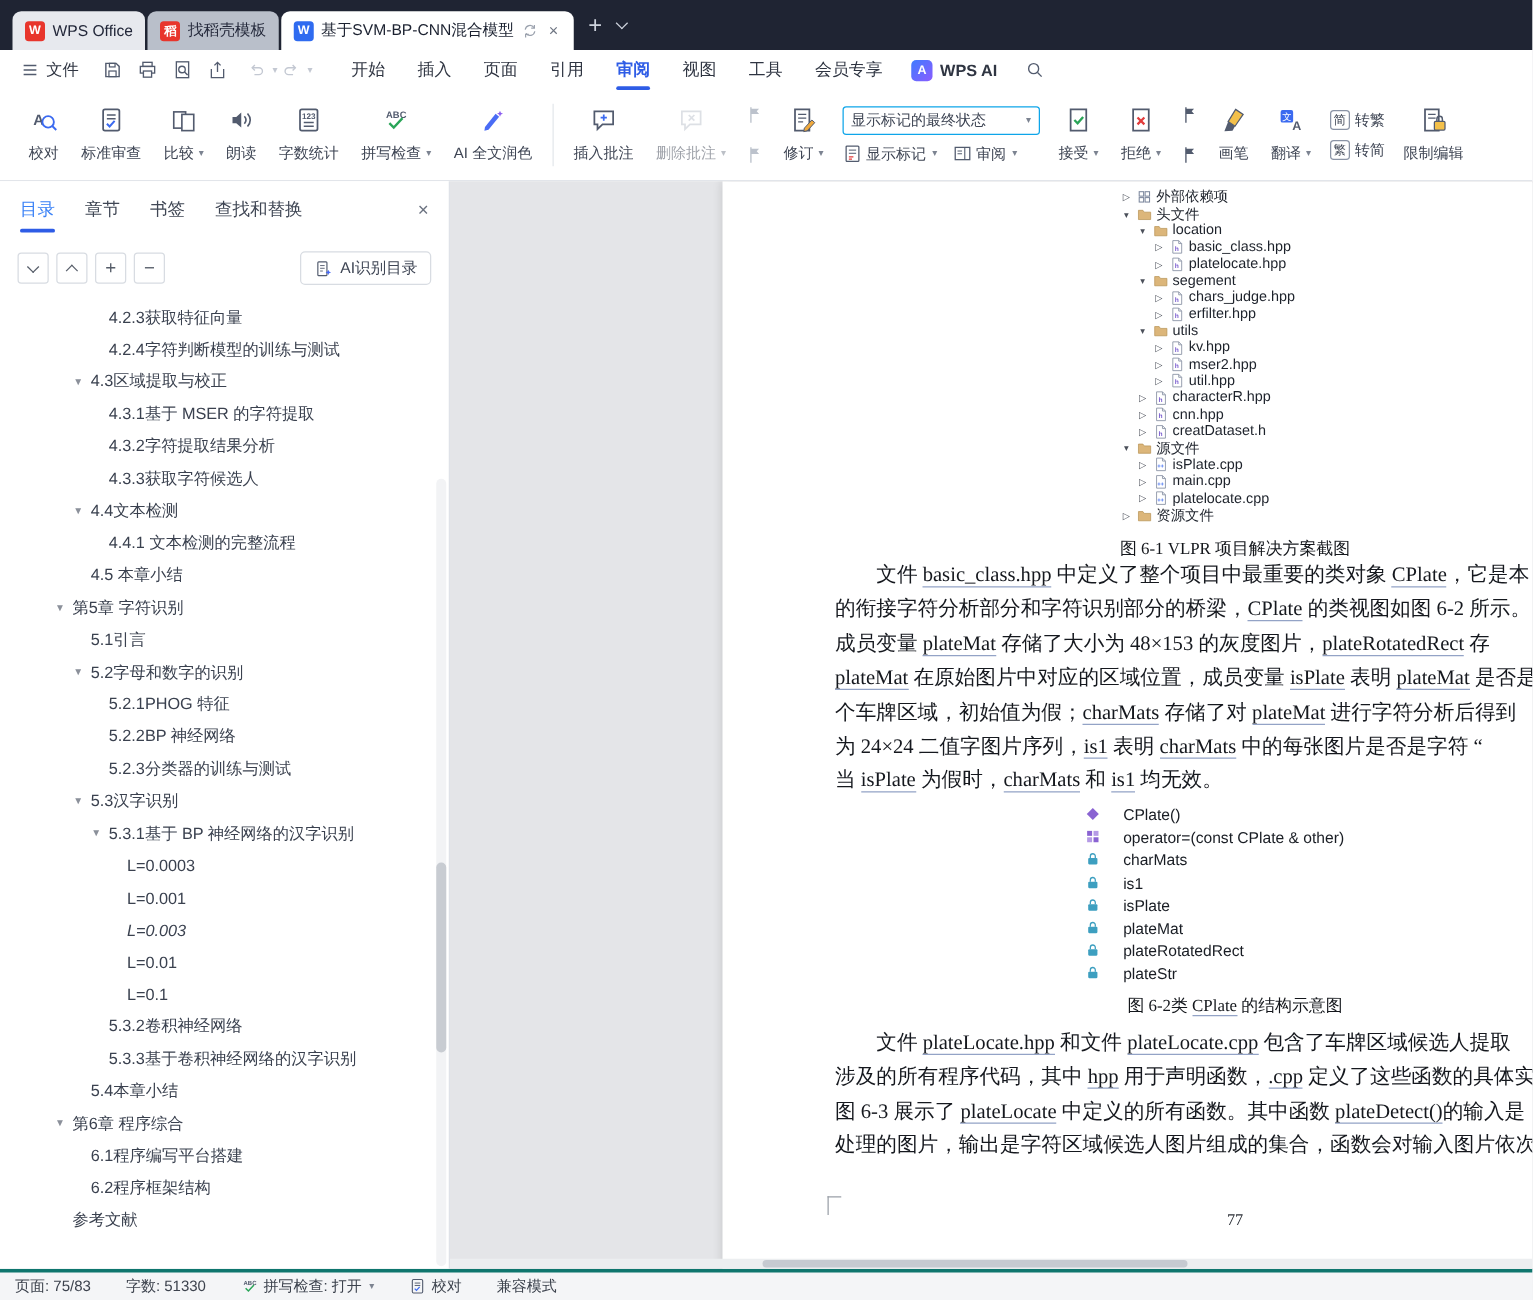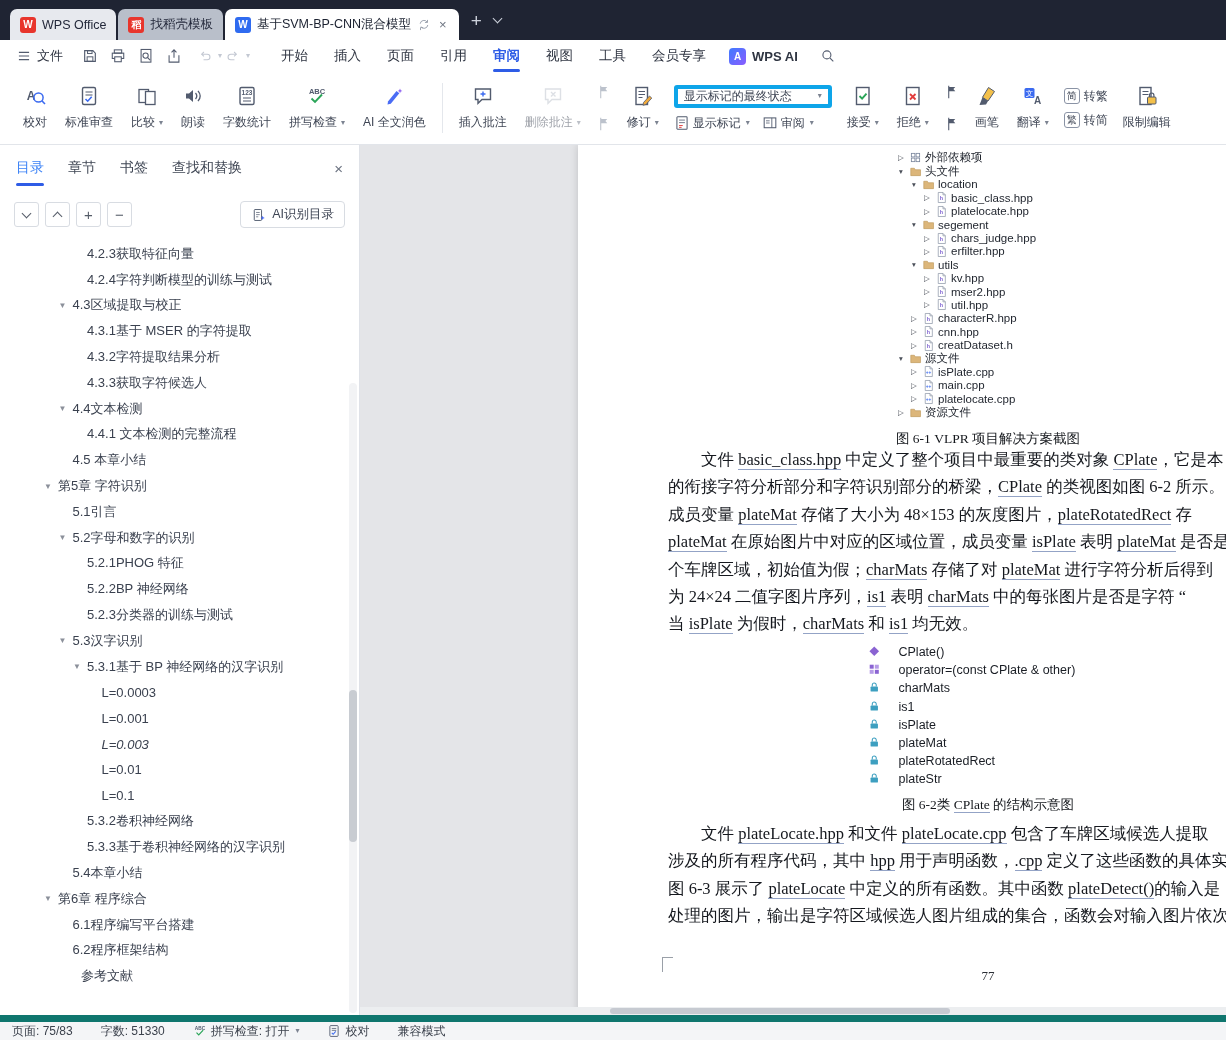--- a/index.html
+++ b/index.html
@@ -48,21 +48,21 @@
 .ribbon{height:73px;background:#fff;border-bottom:1px solid #e2e5ea;display:flex;align-items:center;padding-left:16px;gap:4px;flex:none;overflow:hidden}
 .rbig{display:flex;flex-direction:column;align-items:center;gap:7px;padding:5px 7px;border-radius:4px;font-size:12px;color:#3e4554;white-space:nowrap}
 .rlrow{display:flex;align-items:center;gap:2px}
 .dis{opacity:.5}
 .rdiv{width:1px;height:50px;background:#e4e7ec;margin:0 5px}
 .rstack{display:flex;flex-direction:column;gap:12px;padding:0 2px}
 .rsbtn{width:20px;height:20px;display:flex;align-items:center;justify-content:center}
 .rsbtn.gray{color:#bcc2cc}
 .rsbtn.dark{color:#525b6e}
 .rcombo-col{display:flex;flex-direction:column;gap:7px;align-items:flex-start;padding:0 4px}
-.rcombo{width:158px;height:23px;border:4px solid #0ea5e9;border-radius:3px;display:flex;align-items:center;padding:0 6px;font-size:12px;color:#3e4554;background:#fff}
+.rcombo{width:158px;height:23px;border:1px solid #0ea5e9;border-radius:3px;display:flex;align-items:center;padding:0 6px;font-size:12px;color:#3e4554;background:#fff}
 .rcombo-val{flex:1;overflow:hidden;white-space:nowrap}
 .rminirow{display:flex;gap:12px}
 .rmini{display:flex;align-items:center;gap:3px;font-size:12px;color:#3e4554;white-space:nowrap}
 .rstack2{display:flex;flex-direction:column;gap:7px;padding:0 4px}
 .rtiny{display:flex;align-items:center;gap:4px;font-size:12px;color:#3e4554;white-space:nowrap}
 .cchar{width:16px;height:16px;border:1px solid #8a93a5;border-radius:3px;font-size:10px;display:flex;align-items:center;justify-content:center;color:#3e4554;flex:none}
 
 .bodyrow{flex:1;display:flex;min-height:0}
 .sidebar{width:360px;flex:none;border-right:1px solid #dfe2e8;background:#fff;display:flex;flex-direction:column;position:relative}
 .side-tabs{height:46px;display:flex;align-items:center;padding:0 16px;gap:24px;font-size:14px;color:#3f4654;flex:none}
@@ -93,21 +93,21 @@
 #para2{top:675px}
 .dline{height:27.4px;line-height:27.4px;white-space:nowrap;overflow:hidden}
 .u{border-bottom:1px solid #93a3c6}
 .members{position:absolute;left:290px;top:500px}
 .mrow{height:18.2px;display:flex;gap:18px;font-size:12.5px;color:#191d24;white-space:nowrap}
 .pageno{position:absolute;left:90px;top:823px;width:640px;text-align:center;font-family:"Liberation Serif",serif;font-size:13px;color:#2a2e35}
 .cropmark{position:absolute;left:84px;top:812px;width:11px;height:15px;border-left:1px solid #9aa0a8;border-top:1px solid #9aa0a8}
 .hscroll{position:absolute;left:0;right:0;bottom:0;height:8px;background:#eceef0}
 .hthumb{position:absolute;left:250px;top:1px;width:340px;height:6px;background:#c6cad1;border-radius:3px}
 
-.statusbar{height:25px;background:#f4f5f7;border-top:7px solid #0f766e;display:flex;align-items:center;padding:0 12px;gap:28px;font-size:12px;color:#3c424d;flex:none}
+.statusbar{height:25px;background:#f4f5f7;border-top:3px solid #0f766e;display:flex;align-items:center;padding:0 12px;gap:28px;font-size:12px;color:#3c424d;flex:none}
 .sbitem{display:flex;align-items:center;gap:4px;white-space:nowrap}
 </style>
 </head>
 <body>
 
 <div class="window">
 
   <div class="tabbar">
     <div class="wtabs">
         <div class="wtab idle0">
@@ -626,21 +626,21 @@
             <span class="tlab">第6章 程序综合</span>
           </div>
           <div class="titem" style="padding-left: 58.5px;">
             <span class="tri"></span>
             <span class="tlab">6.1程序编写平台搭建</span>
           </div>
           <div class="titem" style="padding-left: 58.5px;">
             <span class="tri"></span>
             <span class="tlab">6.2程序框架结构</span>
           </div>
-          <div class="titem" style="padding-left: 67px; align-items: center;">
+          <div class="titem" style="padding-left: 44px; align-items: center;">
             <span class="tri"></span>
             <span class="tlab">参考文献</span>
           </div>
         </div>
       <div class="strack"></div>
       <div class="sthumb"></div>
     </aside>
 
     <main class="docarea">
       <div class="page">

